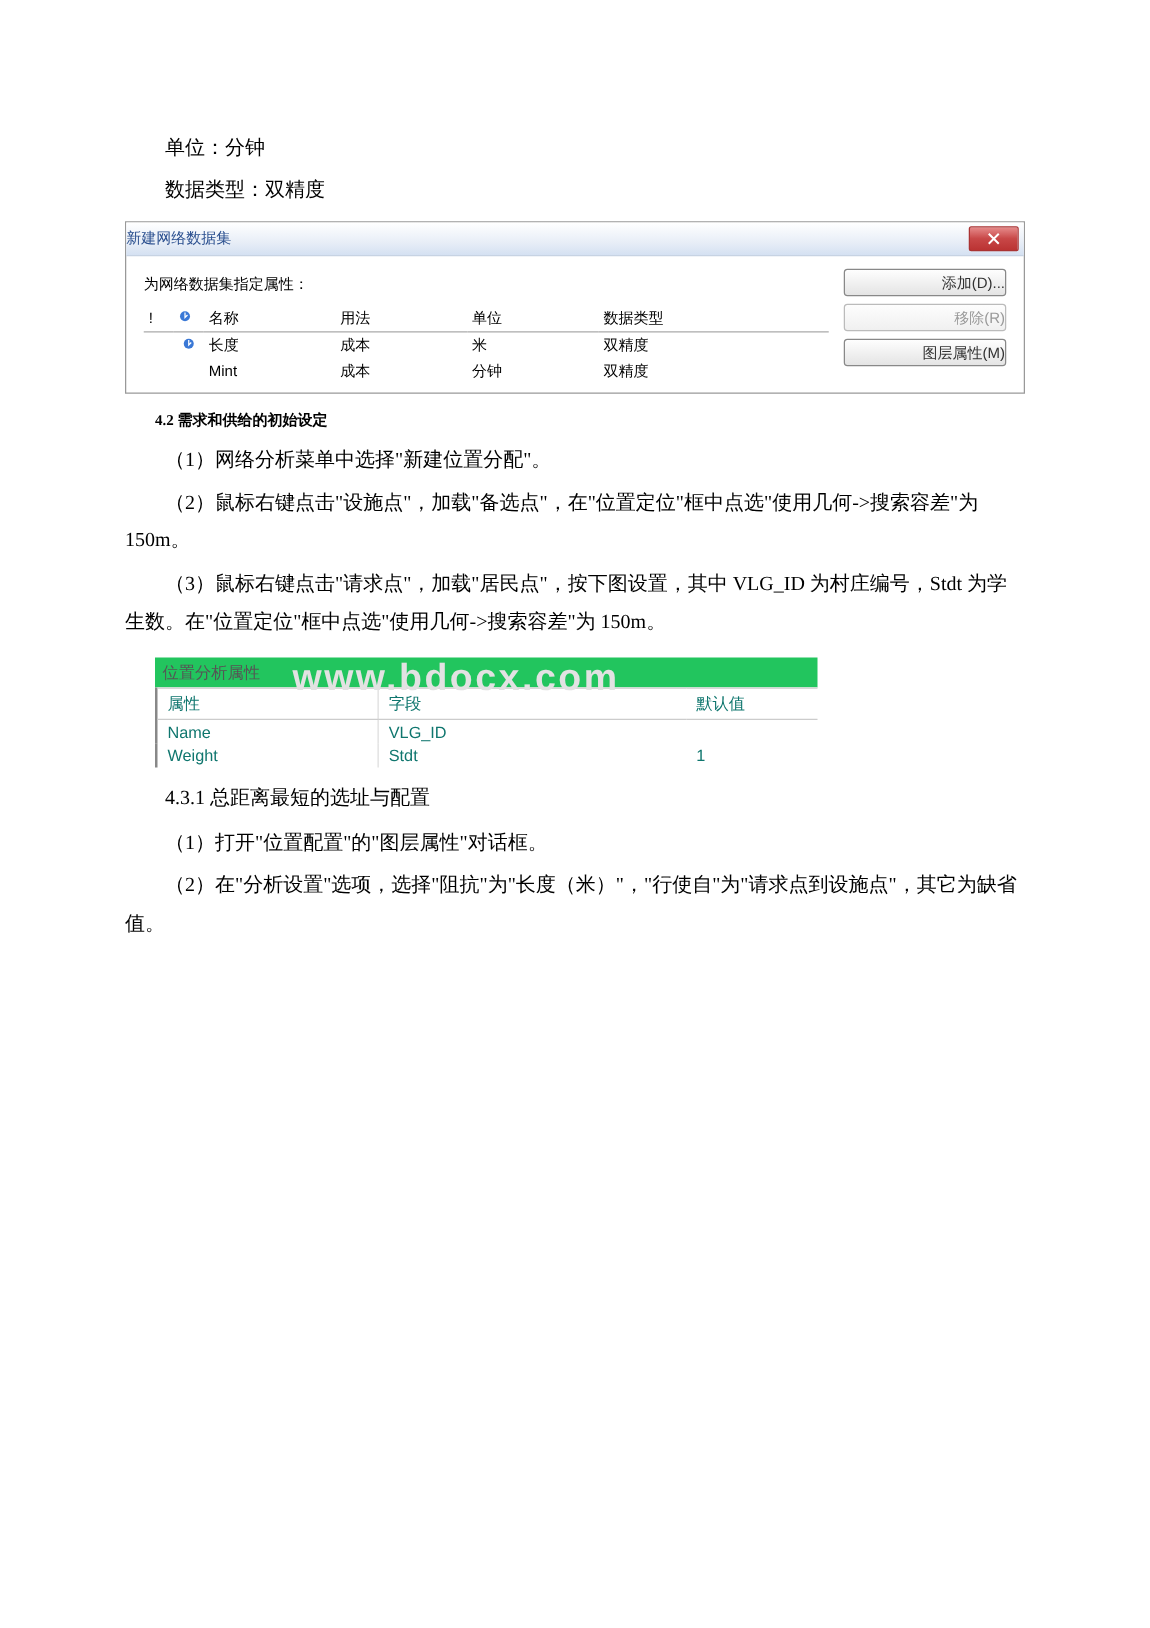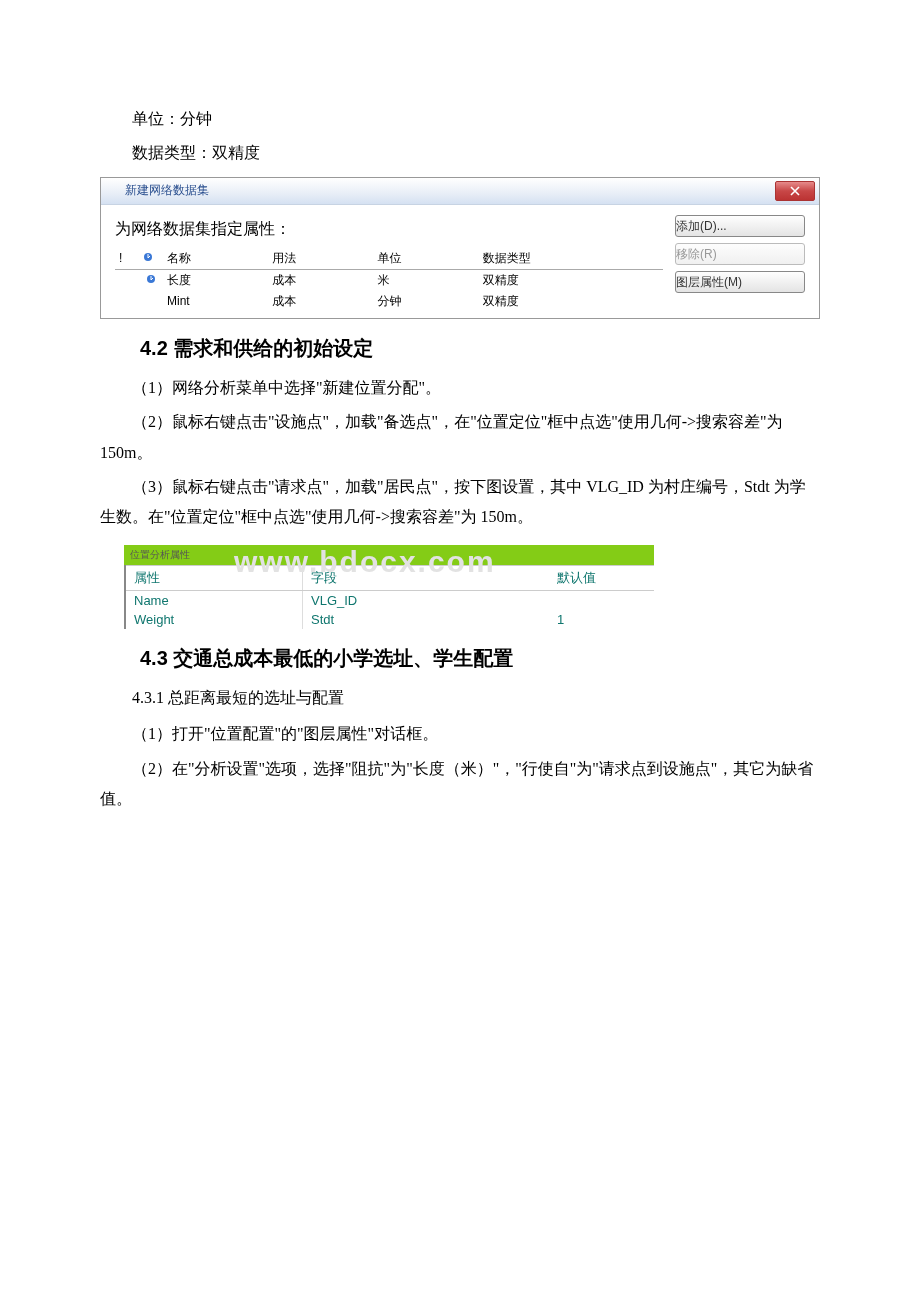--- a/index.html
+++ b/index.html
@@ -15,25 +15,25 @@
     padding: 100px 100px 40px 100px;
   }
   .para {
     font-size: 16px;
     line-height: 1.9;
     text-indent: 2em;
     margin: 4px 0;
   }
   .heading {
     font-weight: bold;
-    font-size: 20px;
+    font-size: 12px;
     line-height: 1.9;
     text-indent: 2em;
     margin: 6px 0;
-    font-family: Liberation Sans, sans-serif;
+    font-family: Liberation Serif, serif;
   }
   .subheading {
     font-size: 16px;
     line-height: 1.9;
     text-indent: 2em;
     margin: 6px 0;
   }
 
   
   .dialog {
@@ -44,21 +44,21 @@
     font-size: 12px;
     color: #000;
   }
   .dialog-titlebar {
     height: 26px;
     background: linear-gradient(#fff, #e8eef7 60%, #d5e1f2);
     border-bottom: 1px solid #c7d3e3;
     display: flex;
     align-items: center;
     justify-content: space-between;
-    padding: 0 4px 0 24px;
+    padding: 0 4px 0 0;
   }
   .dialog-title {
     color: #2a4f8f;
     font-size: 12px;
   }
   .title-decor {
     display: inline-block;
     vertical-align: middle;
   }
   .close-btn {
@@ -72,21 +72,21 @@
     justify-content: center;
   }
   .close-btn svg { width: 10px; height: 10px; }
   .dialog-body {
     padding: 10px 14px 6px 14px;
     display: flex;
   }
   .dialog-left { flex: 1; }
   .dialog-right { width: 130px; padding-left: 12px;}
   .dlabel {
-    font-size: 16px;
+    font-size: 12px;
     margin: 4px 0 8px 0;
   }
   table.attr {
     width: 100%;
     border-collapse: collapse;
     font-size: 12px;
   }
   table.attr th {
     text-align: left;
     font-weight: normal;
@@ -100,45 +100,45 @@
   .colw-icon { width: 16px; text-align: center; }
   .arrow-icon svg { width: 10px; height: 10px; }
   .excl { font-weight: bold; }
   .dbtn {
     display: block;
     width: 100%;
     height: 22px;
     line-height: 20px;
     margin-bottom: 6px;
     font-size: 12px;
-    text-align: left;
+    text-align: right;
     border: 1px solid #888;
     border-radius: 3px;
     background: linear-gradient(#fefefe,#e4e4e4);
     color: #333;
     box-sizing: border-box;
   }
   .dbtn.disabled {
     color: #999;
     background: linear-gradient(#fdfdfd,#f0f0f0);
     border-color: #bbb;
   }
 
   
   .panel {
     margin: 8px 0 10px 24px;
     width: 530px;
     font-family: "Microsoft YaHei","SimSun",sans-serif;
     font-size: 13px;
   }
   .panel-title {
-    background: #84cc16;
+    background: #22c55e;
     padding: 3px 6px;
     color: #555;
-    font-size: 10px;
+    font-size: 13px;
     margin-top: 12px;
   }
   table.panel-table {
     width: 100%;
     border-collapse: collapse;
     font-size: 13px;
     color: #0f766e;
   }
   table.panel-table th {
     text-align: left;
@@ -268,18 +268,17 @@
       </tr>
       <tr>
         <td class="lcell">Weight</td>
         <td>Stdt</td>
         <td>1</td>
       </tr>
     </tbody>
       </table>
   </div>
 
-  <div class="heading">4.3 交通总成本最低的小学选址、学生配置</div>
   <div class="subheading">4.3.1 总距离最短的选址与配置</div>
   <div class="para">（1）打开"位置配置"的"图层属性"对话框。</div>
   <div class="para">（2）在"分析设置"选项，选择"阻抗"为"长度（米）"，"行使自"为"请求点到设施点"，其它为缺省值。</div>
 
 </div>
 
 </body></html>

